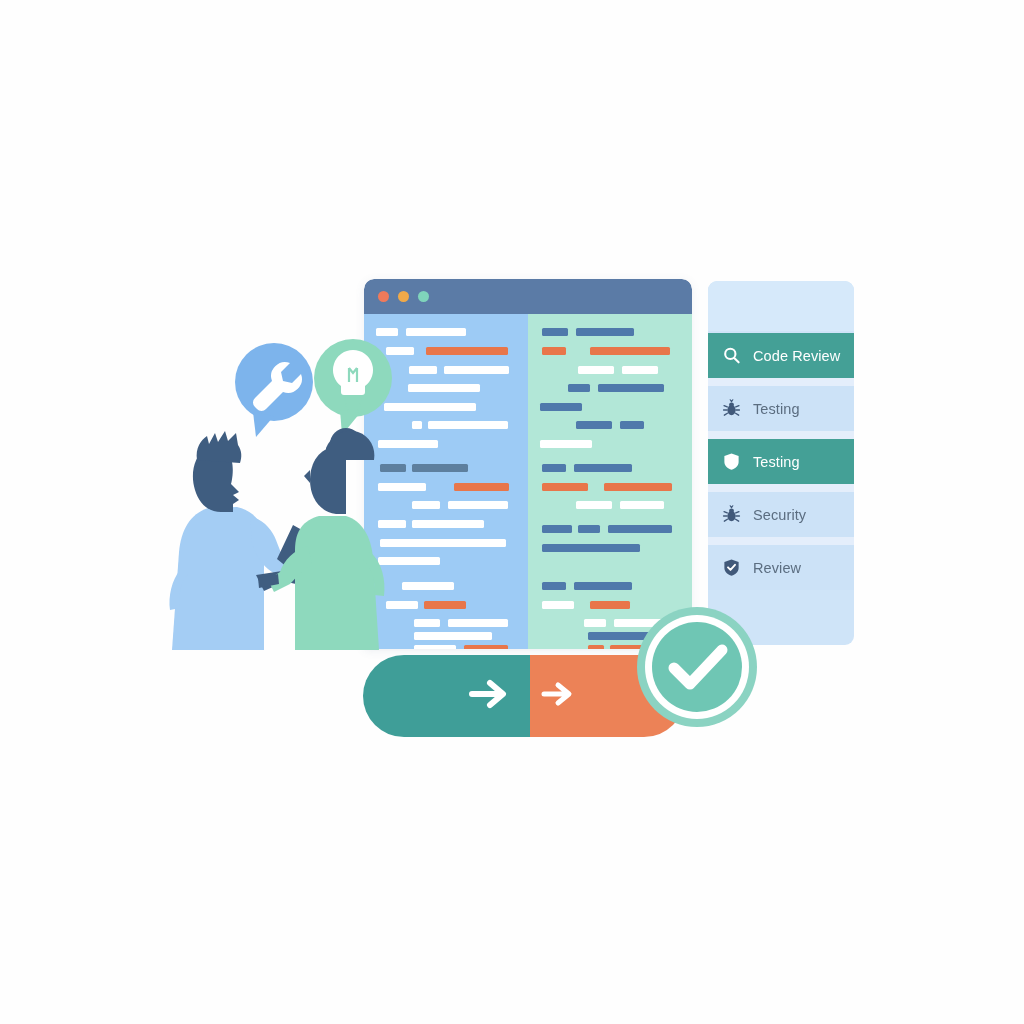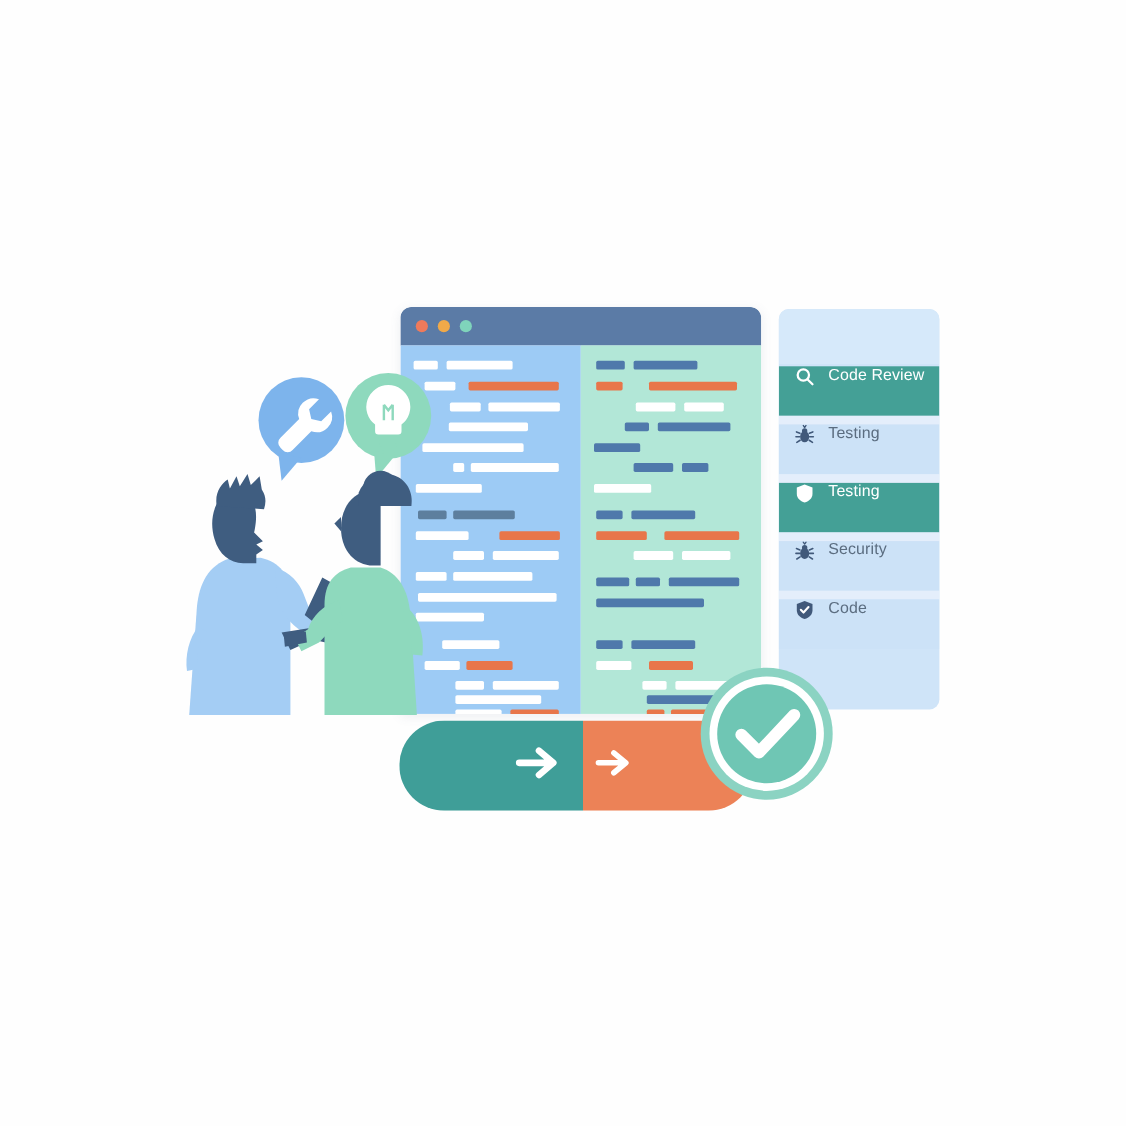--- a/index.html
+++ b/index.html
@@ -92,21 +92,21 @@
     height: 50px;
     background: #d6e9fa;
     border-radius: 9px 9px 0 0;
   }
   .side-item {
     position: absolute;
     left: 0;
     width: 100%;
     height: 45px;
     display: flex;
-    align-items: flex-start;
+    align-items: center;
     padding-left: 14px;
     box-sizing: border-box;
   }
   .side-item.active { background: #44a096; }
   .side-item.idle   { background: #cce2f7; }
   .side-label {
     font-size: 14.5px;
     margin-left: 12px;
     letter-spacing: .1px;
   }
@@ -204,21 +204,21 @@
           <span class="side-label">Security</span>
         </div>
         <div class="gap" style="top: 256px;"></div>
         <div class="side-item idle" style="top: 264px;">
           <span style="display: flex;">
             <svg class="side-icon" viewBox="0 0 24 24">
               <path d="M12 1.8 L21 5.2 v7.2 c0 5.2 -3.8 8.6 -9 10 c-5.2 -1.4 -9 -4.8 -9 -10 V5.2 Z" fill="#41597a"></path>
               <path d="M7.6 11.8 L10.7 15 L16.4 8.6" stroke="#ffffff" stroke-width="2.4" fill="none" stroke-linecap="round" stroke-linejoin="round"></path>
             </svg>
           </span>
-          <span class="side-label">Code</span>
+          <span class="side-label">Review</span>
         </div>
       </div>
   </div>
 
   <div id="code-window" class="abs">
     <div id="titlebar">
       <span class="dot" id="dot-close"></span>
       <span class="dot" id="dot-min"></span>
       <span class="dot" id="dot-max"></span>
     </div>

